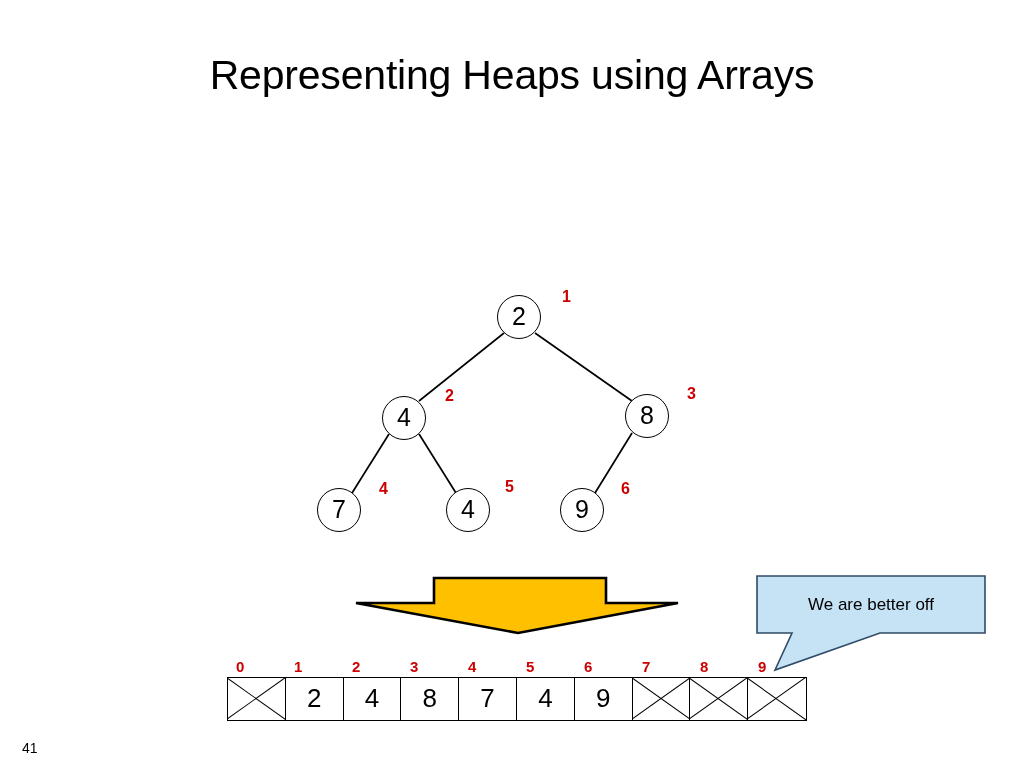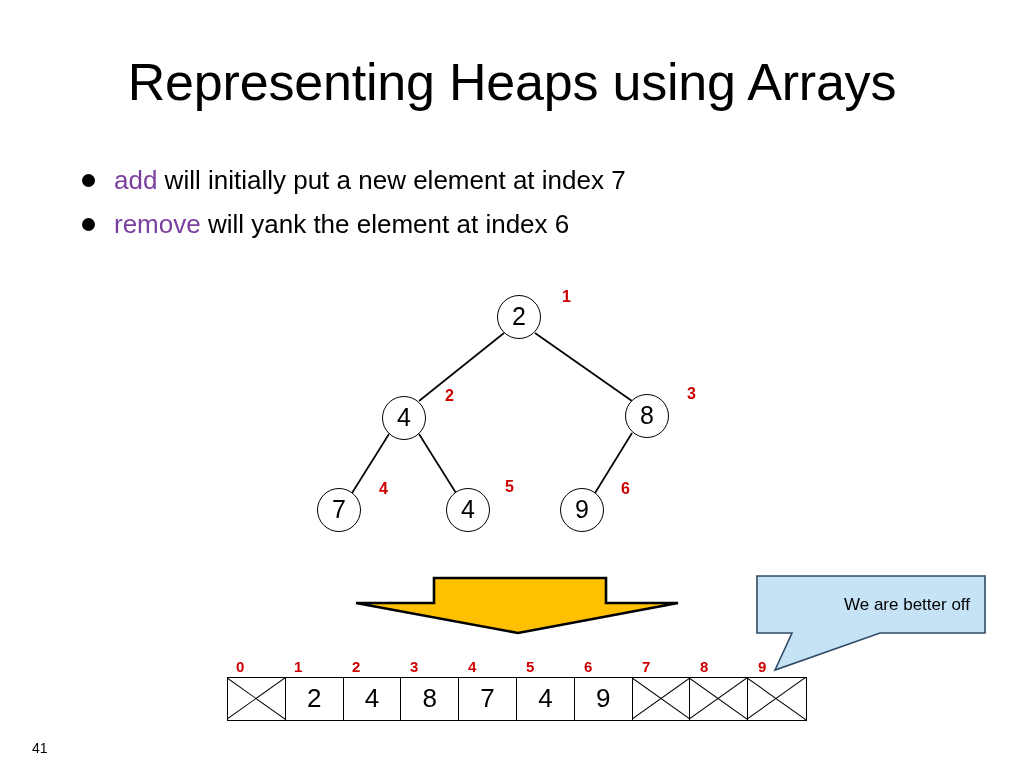--- a/index.html
+++ b/index.html
@@ -16,21 +16,21 @@
     font-family: "Liberation Sans", sans-serif;
   }
 
   
   #title {
     position: absolute;
     left: 0;
     top: 52px;
     width: 1024px;
     text-align: center;
-    font-size: 52px;
+    font-size: 41px;
     font-weight: 400;
     color: #000000;
     letter-spacing: -0.2px;
     white-space: nowrap;
   }
 
   
   #bullets {
     position: absolute;
     left: 78px;
@@ -113,21 +113,20 @@
     width: 228px;
     height: 57px;
     display: flex;
     flex-direction: column;
     align-items: center;
     justify-content: center;
     font-size: 17px;
     line-height: 22px;
     color: #000000;
     text-align: center;
-    padding-left: 36px;
   }
 
   
   #array {
     position: absolute;
     left: 227px;
     top: 677px;
     width: 580px;
     height: 44px;
     border: 1.4px solid #000000;
@@ -176,44 +175,34 @@
     box-sizing: border-box;
     font-size: 15px;
     font-weight: bold;
     color: #CC0000;
     line-height: 15px;
   }
 
   
   #pagenum {
     position: absolute;
-    left: 32px;
+    left: 22px;
     top: 740px;
     font-size: 14px;
     color: #000000;
     text-align: center;
   }
 </style>
 </head>
 <body>
 
 <div id="slide">
 
   <div id="title">Representing Heaps using Arrays</div>
 
-  <div id="bullets">
-    <div class="bullet-row">
-      <span class="bullet-dot"></span>
-      <span class="kw">add</span><span> will initially put a new element at index 7</span>
-    </div>
-    <div class="bullet-row">
-      <span class="bullet-dot"></span>
-      <span class="kw">remove</span><span> will yank the element at index 6</span>
-    </div>
-  </div>
 
   <svg id="tree" viewBox="0 0 1024 768">
     <line x1="504" y1="333" x2="419" y2="401" stroke="#000" stroke-width="1.7"></line>
     <line x1="535" y1="333" x2="632" y2="401" stroke="#000" stroke-width="1.7"></line>
     <line x1="389" y1="434" x2="352" y2="493" stroke="#000" stroke-width="1.7"></line>
     <line x1="419" y1="434" x2="456" y2="493" stroke="#000" stroke-width="1.7"></line>
     <line x1="632" y1="433" x2="595" y2="493" stroke="#000" stroke-width="1.7"></line>
   </svg>
 
   <div class="node" style="left:497px; top:295px;">2</div>

